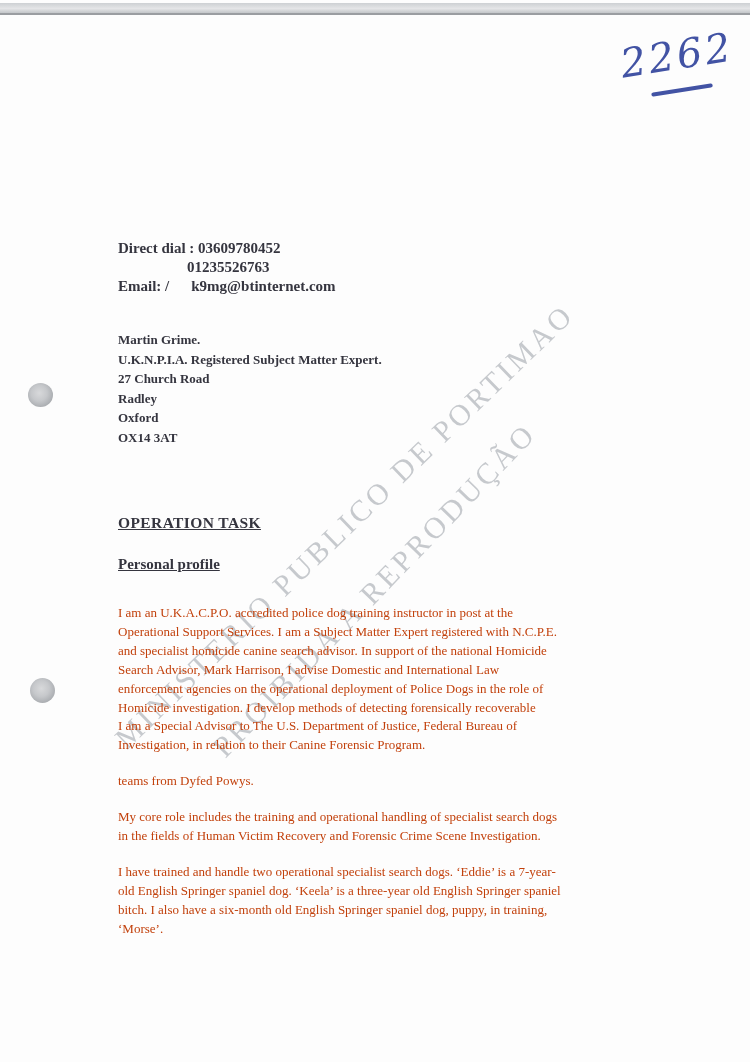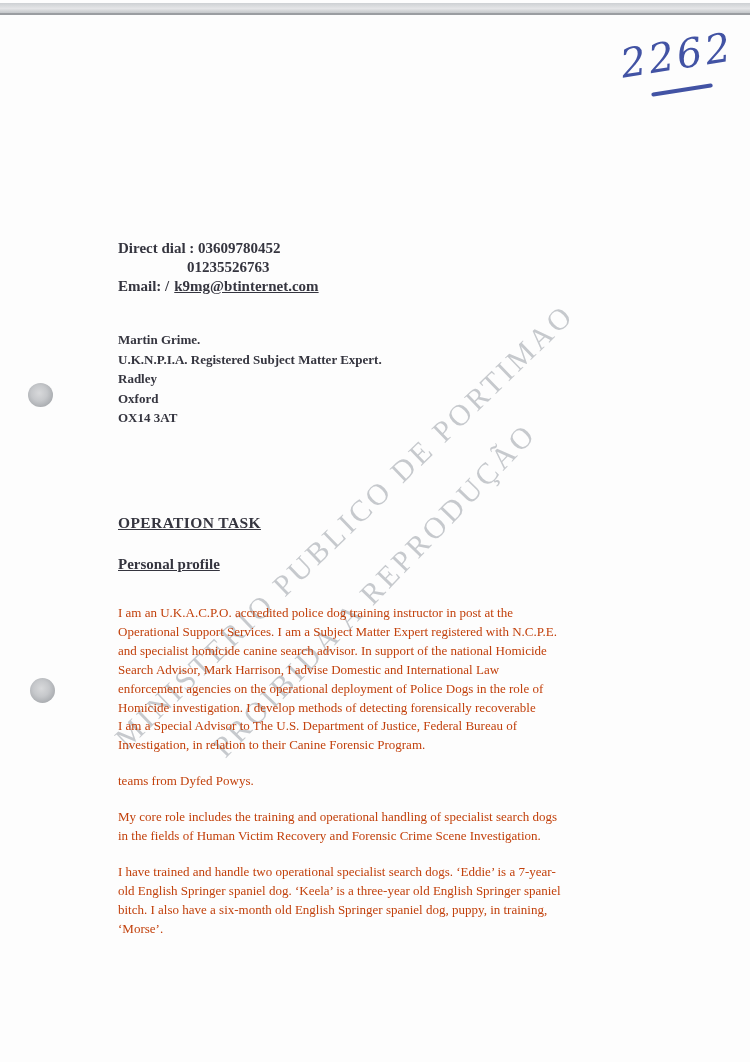--- a/index.html
+++ b/index.html
@@ -67,21 +67,21 @@
   
   .contact {
     position: absolute;
     left: 118px; top: 239px;
     font-size: 15px;
     font-weight: bold;
     line-height: 19px;
     color: #35353f;
   }
   .contact .indent { padding-left: 69px; }
-  .email-underlined { text-decoration: underline; margin-left: 5px; }
+  .email-underlined { margin-left: 22px; }
   .sender {
     position: absolute;
     left: 118px; top: 330px;
     font-size: 13px;
     font-weight: bold;
     line-height: 19.5px;
     color: #35353f;
   }
   .doc-title {
     position: absolute;
@@ -134,20 +134,21 @@
     <div class="line">Direct dial : 03609780452</div>
     <div class="line indent">01235526763</div>
     <div class="line">
       <span>Email: /</span><span class="email-underlined">k9mg@btinternet.com</span>
     </div>
   </div>
 
   <div class="sender">
       <div class="line">Martin Grime.</div>
       <div class="line">U.K.N.P.I.A. Registered Subject Matter Expert.</div>
+      <div class="line">27 Church Road</div>
       <div class="line">Radley</div>
       <div class="line">Oxford</div>
       <div class="line">OX14 3AT</div>
     </div>
 
   <div class="doc-title">OPERATION TASK</div>
 
   <div class="section-heading">Personal profile</div>
 
   <div class="body-text">

